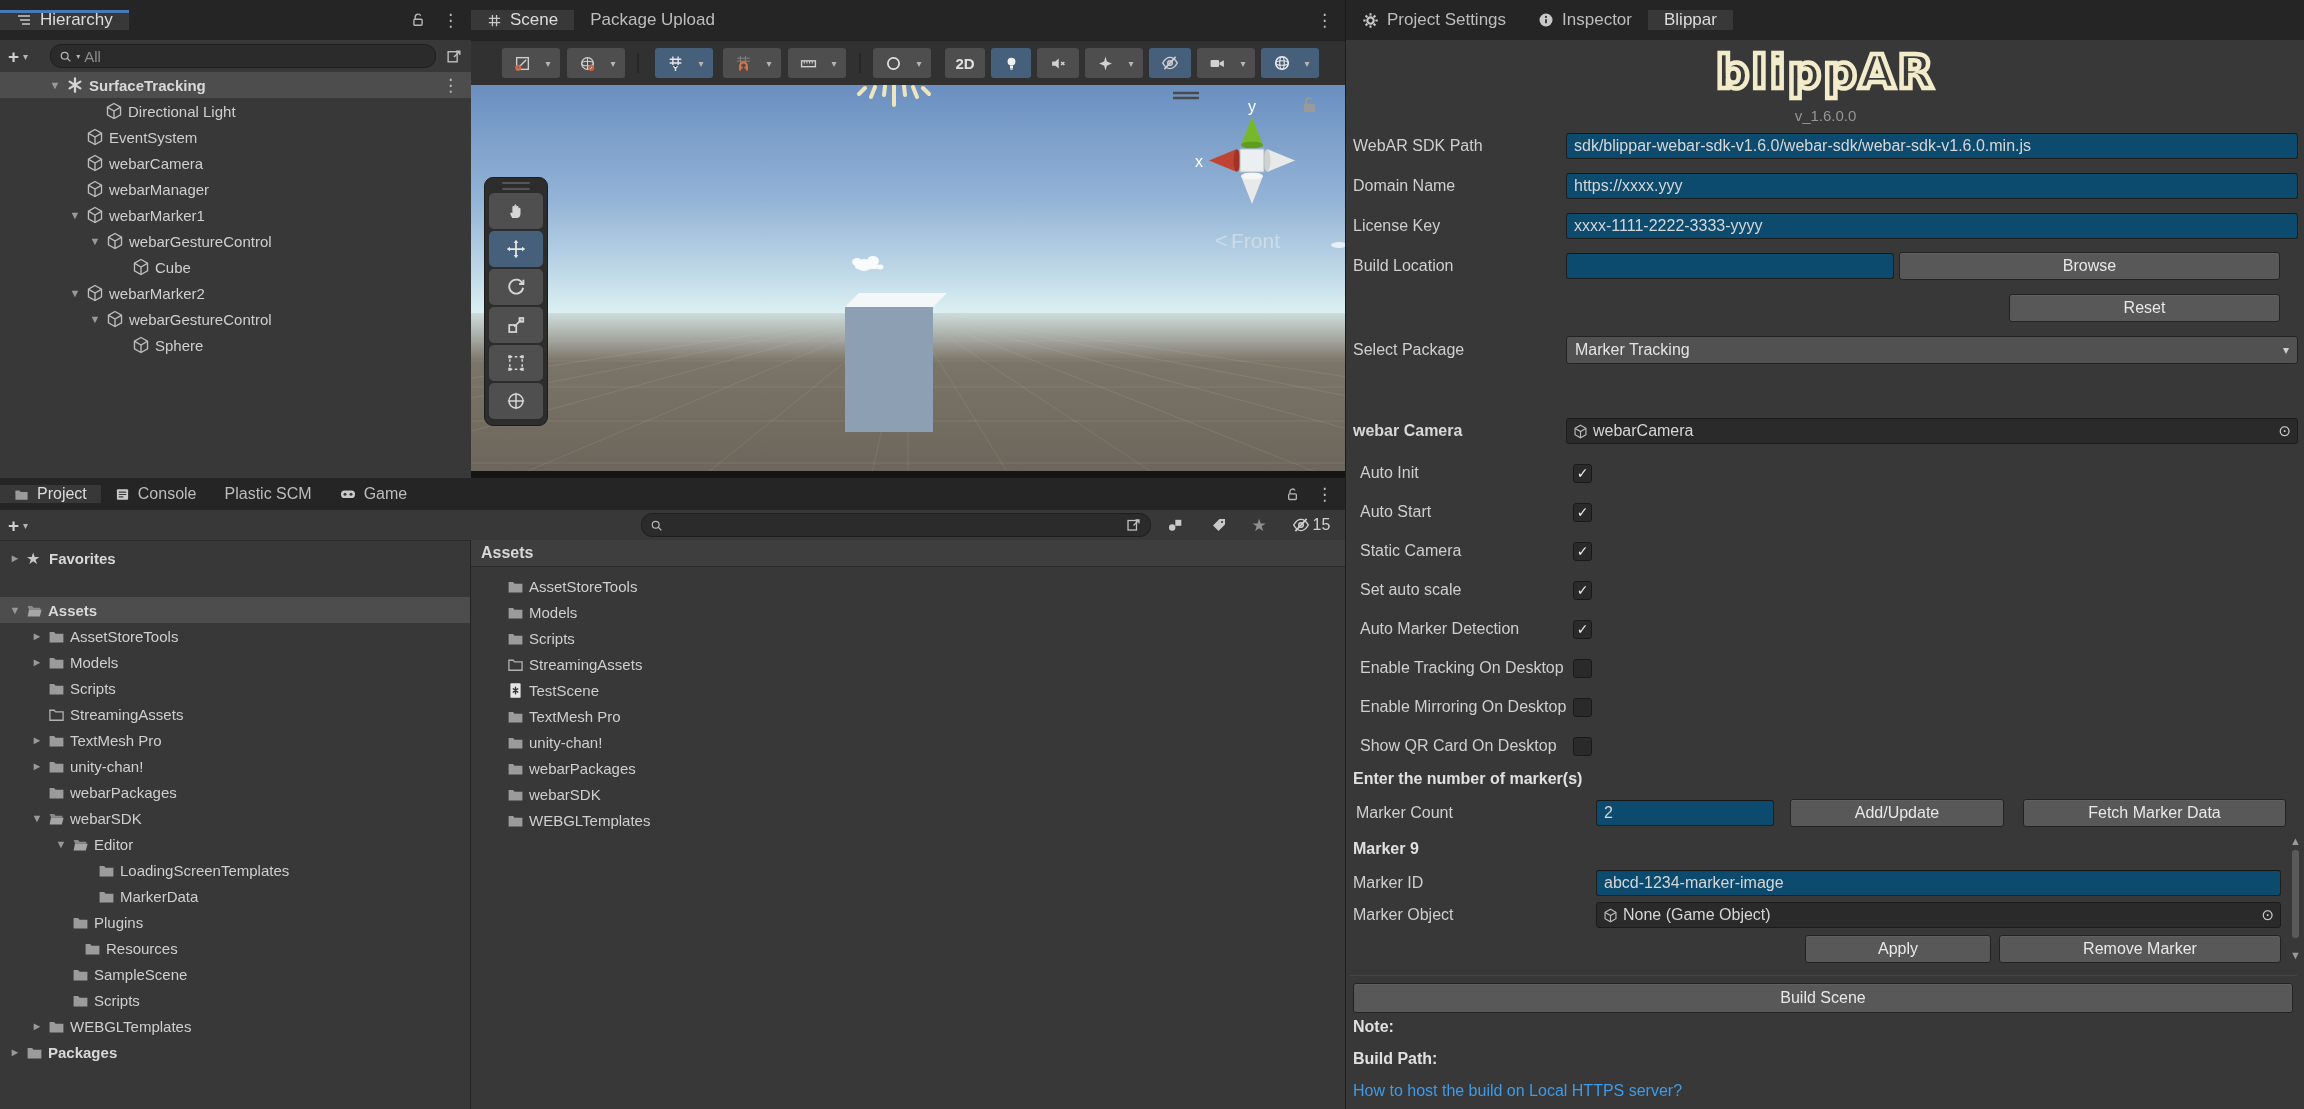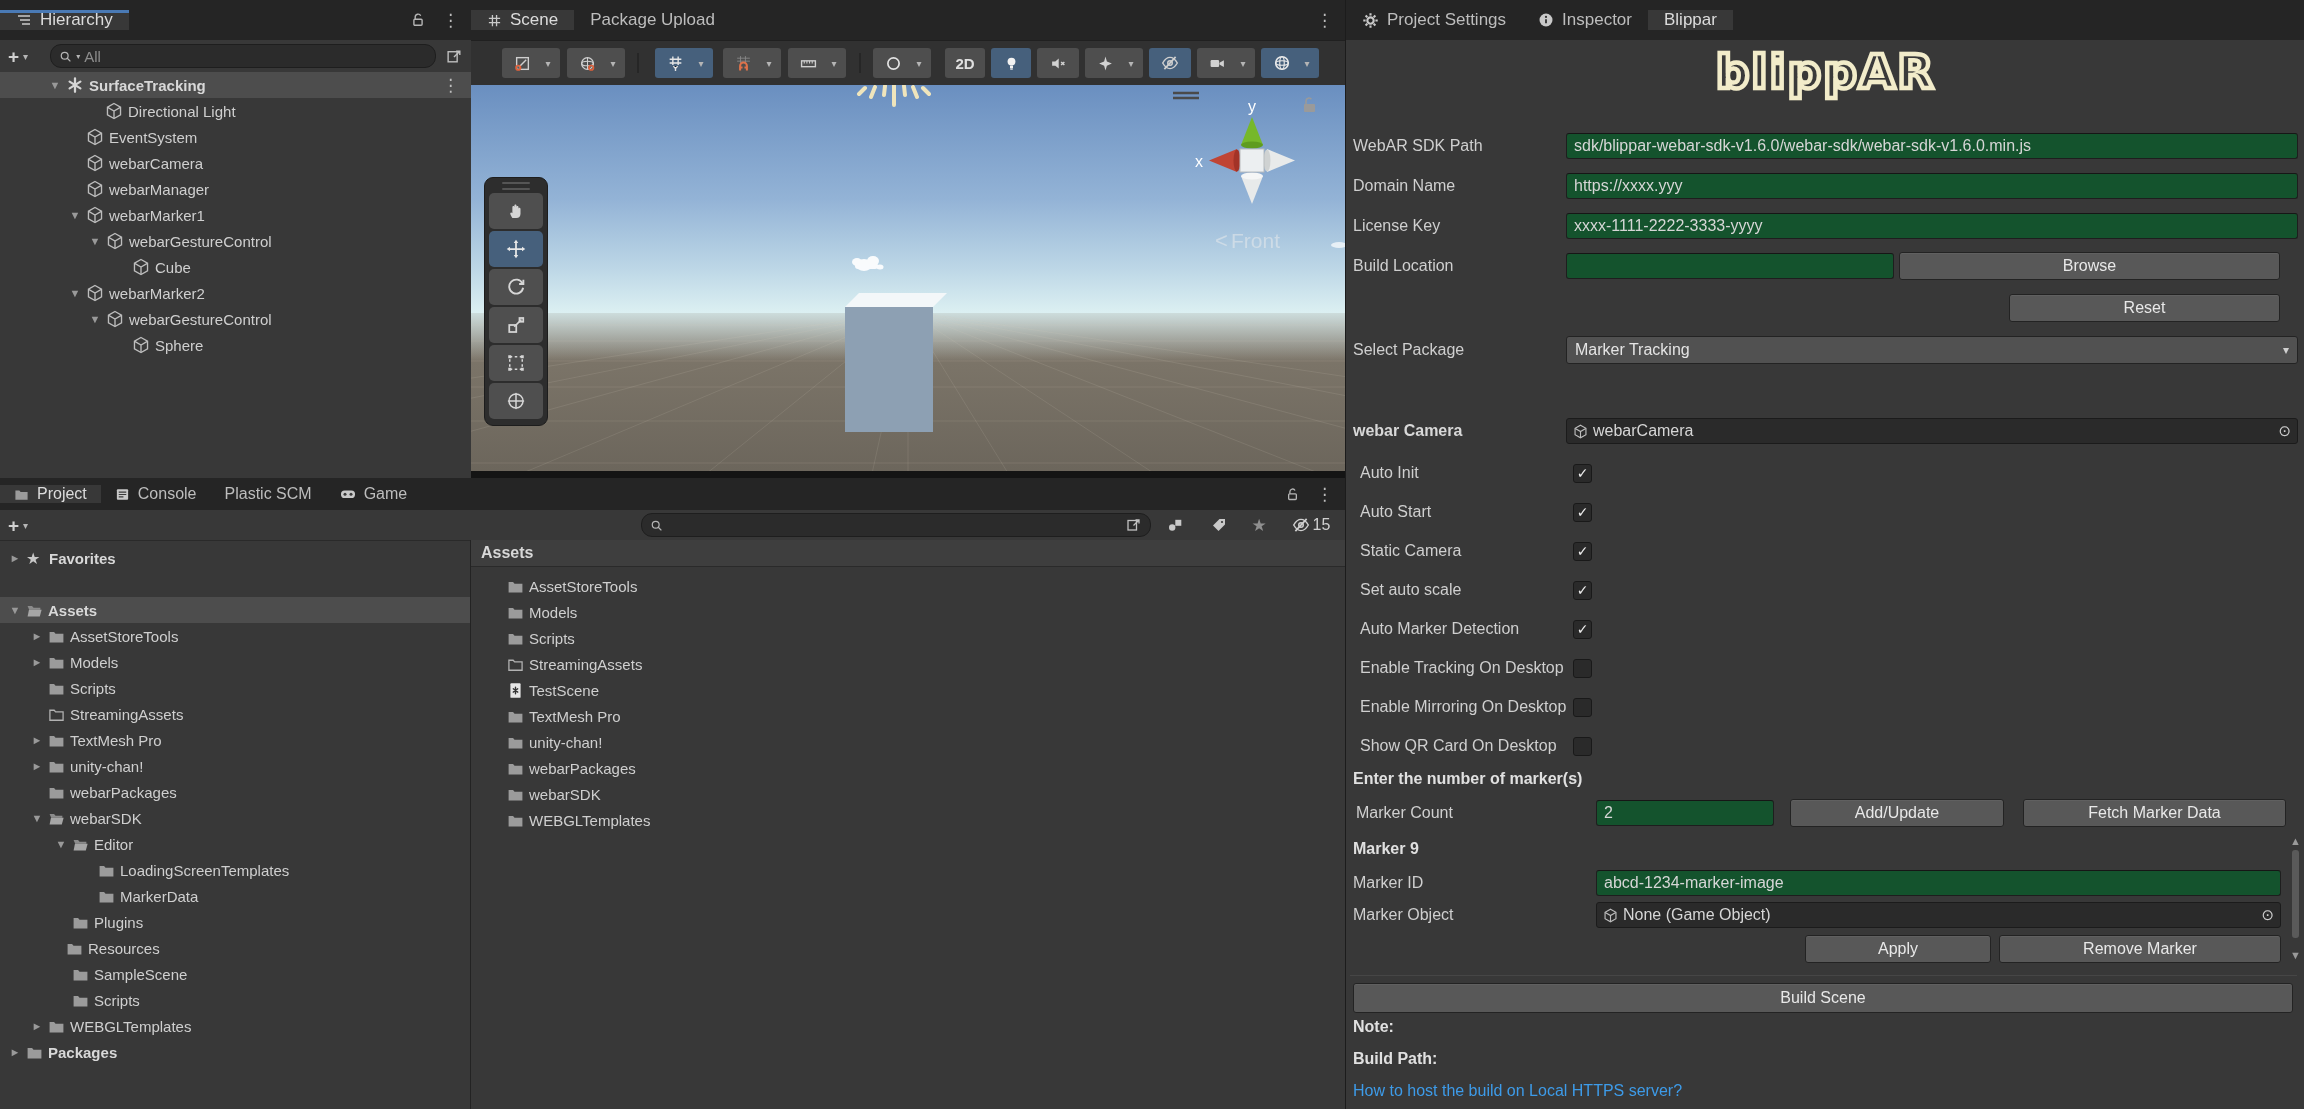--- a/index.html
+++ b/index.html
@@ -52,21 +52,21 @@
   
   #proj-toolbar{top:32px;height:30px;background:#383838;border-bottom:1px solid #2a2a2a}
   #proj-left{position:absolute;left:0;top:62px;width:470px;bottom:0;border-right:1px solid #232323}
   #proj-right{position:absolute;left:471px;top:62px;right:0;bottom:0}
   #assets-header{height:26px;background:#3e3e3e;border-bottom:1px solid #2a2a2a;display:flex;align-items:center;padding-left:10px;font-weight:700;font-size:16px;color:#d8d8d8}
   .ptbtn{position:absolute;top:4px;height:22px;display:flex;align-items:center;justify-content:center;color:#c9c9c9}
 
   
   .brow{position:absolute;left:7px;right:7px;height:26px;display:flex;align-items:center;font-size:16px;color:#cfcfcf}
   .flabel{width:213px;flex:none;white-space:nowrap}
-  .tfield{flex:1;height:24px;background:#14532d;border:1px solid #1e1e1e;border-top-color:#161616;border-radius:3px;display:flex;align-items:center;padding:0 7px;color:#d6d6d6;font-size:16px;white-space:nowrap;overflow:hidden}
+  .tfield{flex:1;height:24px;background:#0c4a6e;border:1px solid #1e1e1e;border-top-color:#161616;border-radius:3px;display:flex;align-items:center;padding:0 7px;color:#d6d6d6;font-size:16px;white-space:nowrap;overflow:hidden}
   .btn{background:#585858;border:1px solid #232323;border-radius:3px;height:26px;display:flex;align-items:center;justify-content:center;color:#e8e8e8;font-size:16px;box-shadow:inset 0 1px 0 rgba(255,255,255,.05)}
   .dropdown{flex:1;height:26px;background:#515151;border:1px solid #232323;border-radius:3px;display:flex;align-items:center;padding:0 8px;color:#e4e4e4;font-size:16px}
   .dropdown .dd{margin-left:auto;font-size:12px;color:#d0d0d0}
   .objfield{flex:1;height:24px;background:#2a2a2a;border:1px solid #1b1b1b;border-radius:3px;display:flex;align-items:center;padding:0 6px;gap:5px;color:#d6d6d6;font-size:16px}
   .objfield .picker{margin-left:auto;color:#cfcfcf;font-size:15px}
   .cb{width:17px;height:17px;background:#2a2a2a;border:1px solid #191919;border-radius:3px;display:flex;align-items:center;justify-content:center;color:#ececec;font-size:14px;font-weight:700}
   .sechead{font-weight:700;color:#e0e0e0;font-size:16px}
   #logo{position:absolute;top:44px;left:0;right:0;text-align:center;font-size:47px;font-weight:900;letter-spacing:2px;color:#3a3a3a;-webkit-text-stroke:4.5px #f2ecca;font-family:"DejaVu Sans","Liberation Sans",sans-serif}
   #version{position:absolute;top:107px;left:0;right:0;text-align:center;font-size:15px;color:#969696}
   .link{color:#3d9be9;font-size:16px}
@@ -766,21 +766,21 @@
           <span>MarkerData</span>
         </div>
       <div class="trow" style="padding-left:50px">
           <span class="caret"></span>
           <svg class="i" width="17" height="17">
             <use href="#ico-folder"></use>
           </svg>
           <span class="gap"></span>
           <span>Plugins</span>
         </div>
-      <div class="trow" style="padding-left:44px">
+      <div class="trow" style="padding-left:62px">
           <span class="caret"></span>
           <svg class="i" width="17" height="17">
             <use href="#ico-folder"></use>
           </svg>
           <span class="gap"></span>
           <span>Resources</span>
         </div>
       <div class="trow" style="padding-left:50px">
           <span class="caret"></span>
           <svg class="i" width="17" height="17">
@@ -907,20 +907,21 @@
             <use href="#ico-info"></use>
           </svg>
         <span>Inspector</span>
       </div>
       <div class="tab active">
         <span>Blippar</span>
       </div>
     </div>
 
     <div id="logo">blippAR</div>
+    <div id="version">v_1.6.0.0</div>
 
     <div class="brow" style="top:133px">
       <span class="flabel">WebAR SDK Path</span>
       <div class="tfield">
           <span>sdk/blippar-webar-sdk-v1.6.0/webar-sdk/webar-sdk-v1.6.0.min.js</span>
         </div>
     </div>
     <div class="brow" style="top:173px">
       <span class="flabel">Domain Name</span>
       <div class="tfield">

